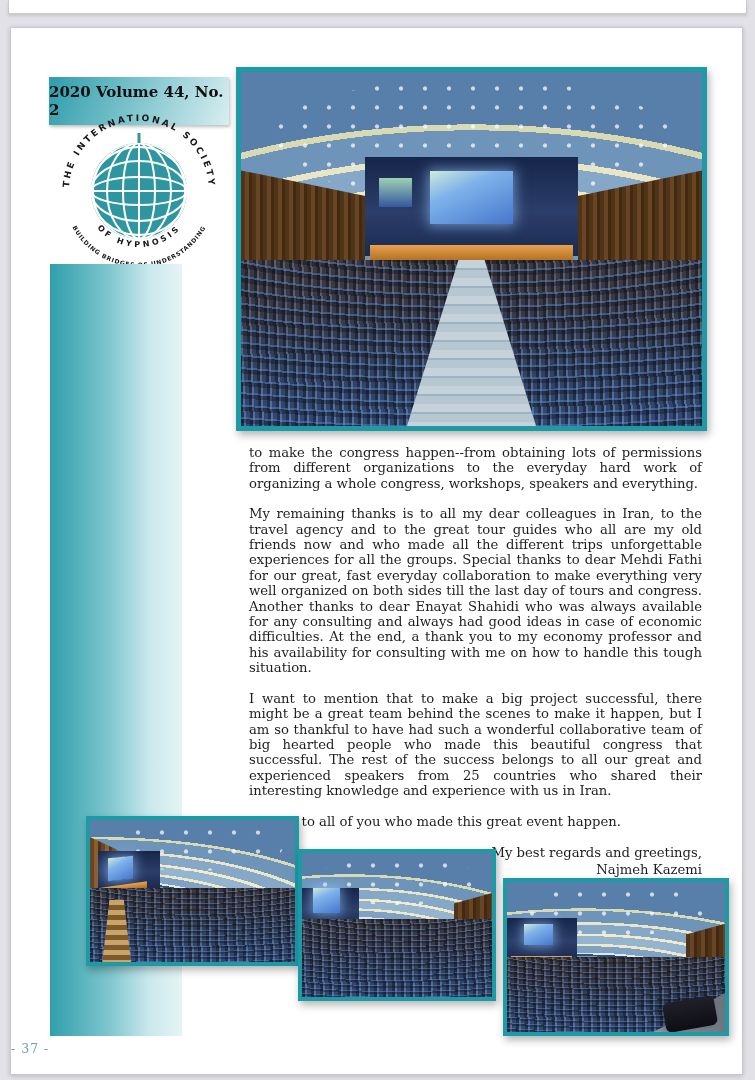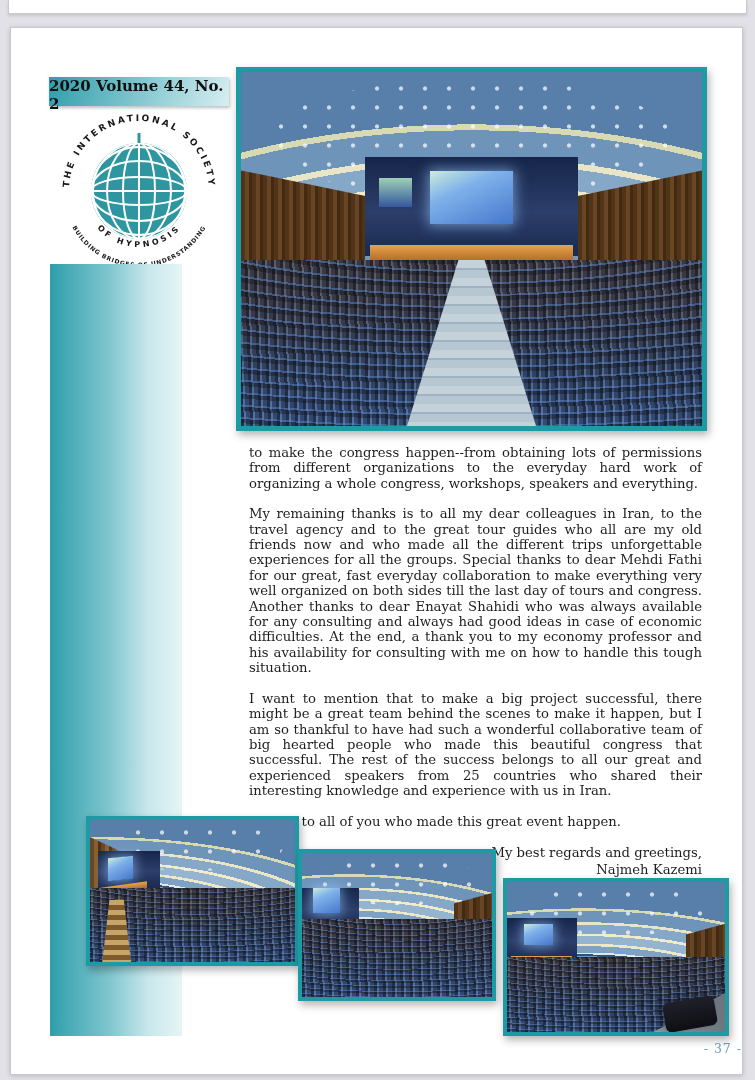--- a/index.html
+++ b/index.html
@@ -15,23 +15,23 @@
     background:#fff;border:1px solid #c9c9cf;border-top:none;
     box-shadow:0 2px 3px rgba(0,0,0,.12);
   }
   .sheet{
     position:absolute;left:10px;top:27px;width:731px;height:1046px;
     background:#fff;border:1px solid #c7c7cd;
     box-shadow:0 1px 5px rgba(0,0,0,.18);
   }
   
   .issue-badge{
-    position:absolute;left:38px;top:49px;width:180px;height:29px;
+    position:absolute;left:38px;top:49px;width:180px;height:48px;
     background:linear-gradient(110deg,#2f9dab 0%,#79c2cb 45%,#d8eef1 100%);
-    display:flex;align-items:flex-start;justify-content:center;
+    display:flex;align-items:center;justify-content:center;
     font-weight:bold;font-size:15px;color:#101010;
     box-shadow:1px 2px 3px rgba(0,0,0,.25);
   }
   .logo-svg{position:absolute;left:34px;top:85px;}
   .arc-text{font-family:"DejaVu Sans",sans-serif;font-weight:bold;fill:#171717;}
   
   .side-bar{
     position:absolute;left:39px;top:236px;width:132px;height:772px;
     background:linear-gradient(90deg,#2f9fab 0%,#7fc6cf 45%,#c9e8ec 75%,#e6f4f5 100%);
     z-index:1;
@@ -148,21 +148,21 @@
   .article{
     position:absolute;left:230px;top:417px;width:461px;
     font-size:13.2px;line-height:15.4px;color:#1e1e1e;
     text-align:justify;z-index:2;
   }
   .article p{margin:0 0 15px 8px;}
   .signature{margin-top:15px;text-align:right;line-height:17.5px;}
   .signature a{color:#3a9aaa;text-decoration:underline;cursor:pointer;}
   
   .page-number{
-    position:absolute;left:0;top:1013px;width:100%;text-align:right;
+    position:absolute;left:0;top:1013px;width:100%;text-align:left;
     color:#6fa0b4;font-size:12.5px;letter-spacing:1px;
   }
 </style>
 </head>
 <body>
 
 <div class="prev-sheet"></div>
 
 <div class="sheet">
 

